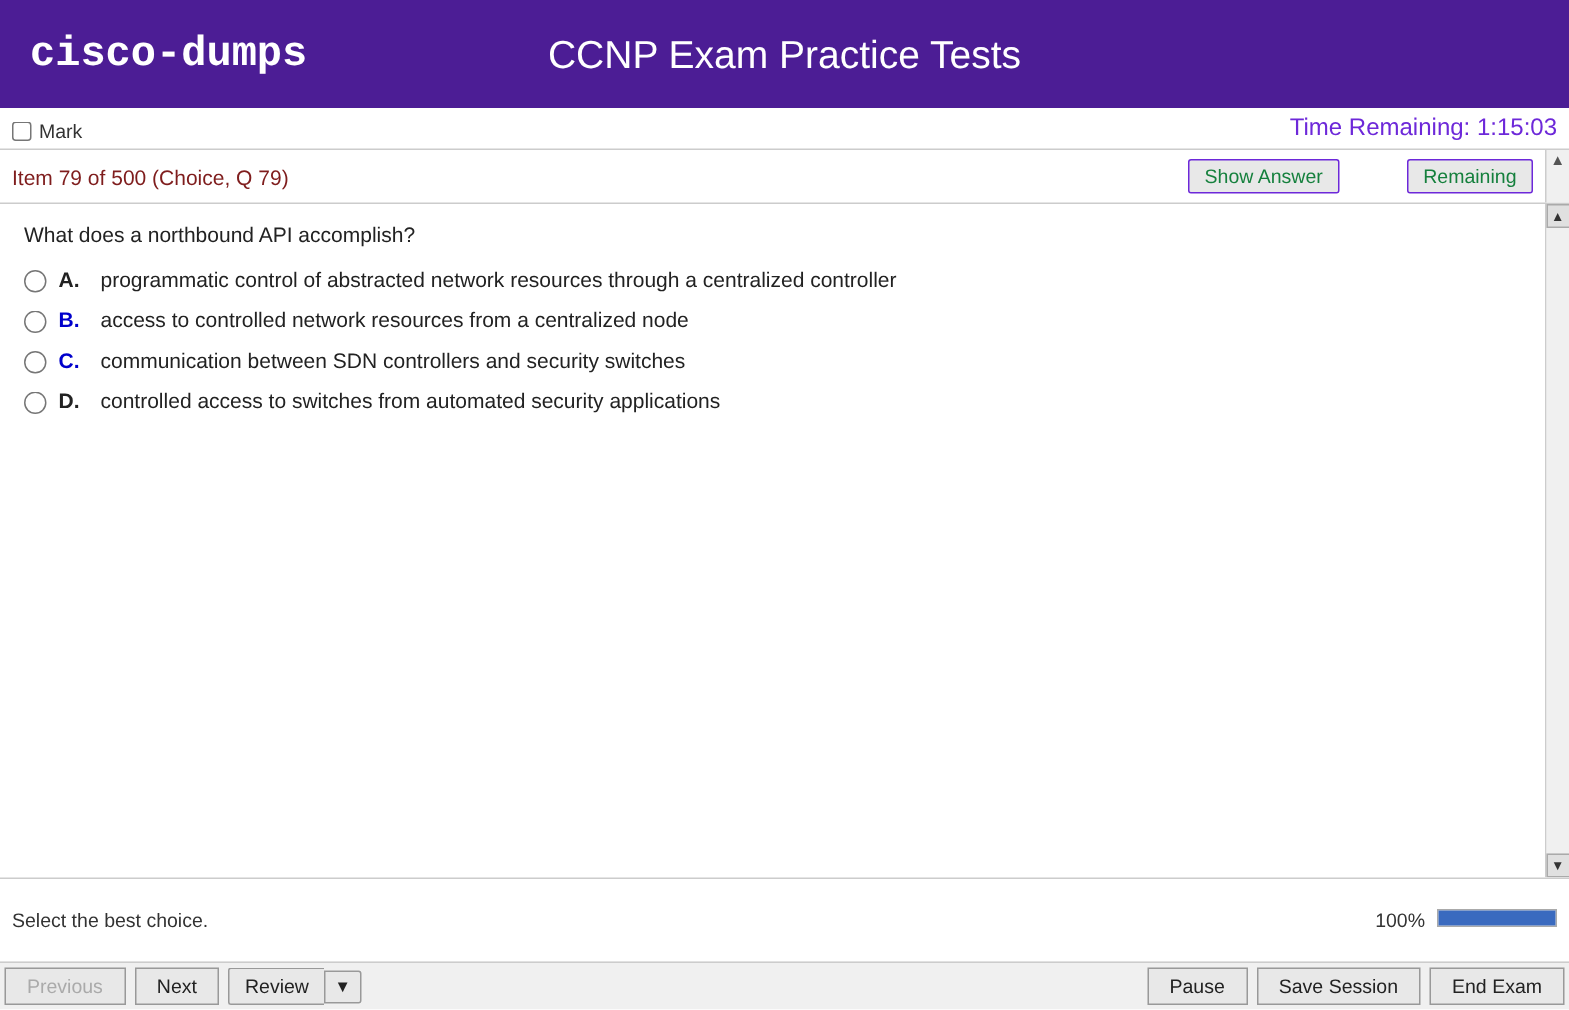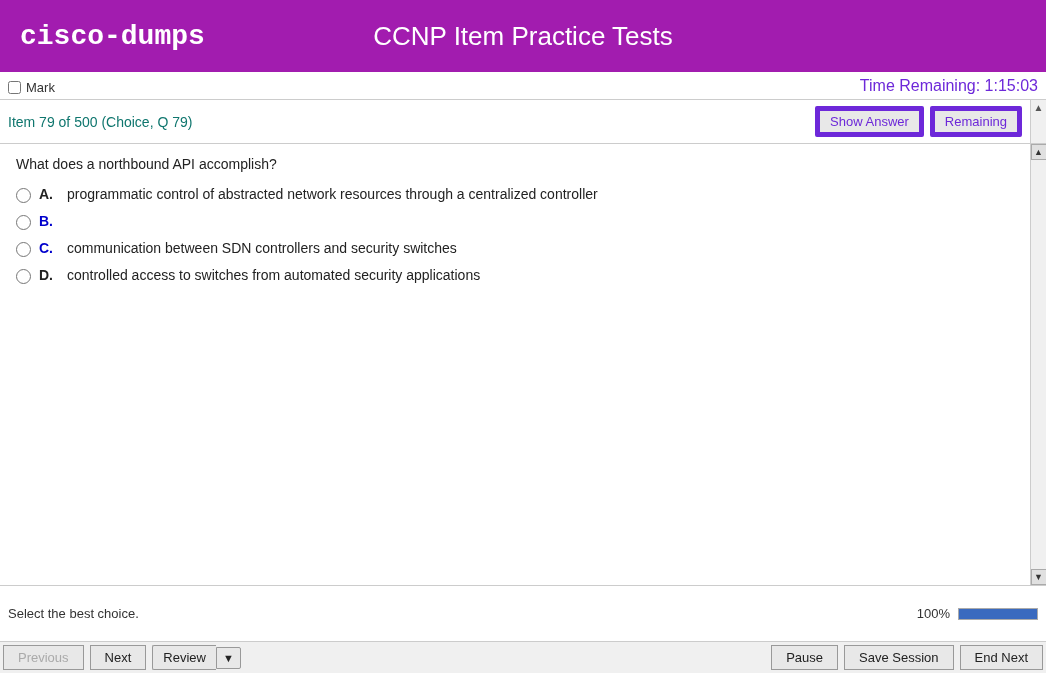--- a/index.html
+++ b/index.html
@@ -1,20 +1,20 @@
 <!DOCTYPE html>
 <html><head>
   <meta charset="utf-8">
   <style>
     * { box-sizing: border-box; margin: 0; padding: 0; }
     body { font-family: Arial, sans-serif; font-size: 14px; background: #fff; width: 1046px; height: 673px; overflow: hidden; display: flex; flex-direction: column; }
 
     
     .header {
-      background: #a21caf;
+      background: #4c1d95;
       color: #fff;
       display: flex;
       align-items: center;
       justify-content: center;
       padding: 10px 20px;
       min-height: 72px;
       position: relative;
     }
     .logo {
       position: absolute;
@@ -51,35 +51,36 @@
       width: 13px;
       height: 13px;
       cursor: pointer;
     }
     .time-remaining {
       font-size: 16px;
       color: #6d28d9;
     }
     .item-info {
       font-size: 14px;
-      color: #0f766e;
+      color: #7f1d1d;
     }
     .item-bar-buttons {
       display: flex;
       align-items: center;
       gap: 6px;
     }
     .btn-classic {
       background: #e8e8e8;
-      border: 5px solid #6d28d9;
+      border: 1px solid #6d28d9;
       border-radius: 2px;
       padding: 3px 10px;
       font-size: 13px;
       cursor: pointer;
-      color: #6d28d9;
+      color: #15803d;
+      margin-left: 39px;
     }
     .question-text {
       font-size: 14px;
       color: #222;
       margin-bottom: 14px;
     }
     .answer-options {
       display: flex;
       flex-direction: column;
       gap: 10px;
@@ -173,21 +174,21 @@
       justify-content: space-between;
       background: #fff;
       min-height: 28px;
     }
     .status-text {
       font-size: 13px;
       color: #333;
     }
     .progress-area {
       display: flex;
-      align-items: center;
+      align-items: flex-start;
       gap: 8px;
     }
     .progress-pct {
       font-size: 13px;
       color: #333;
     }
     .progress-bar-track {
       width: 80px;
       height: 12px;
       background: #ddd;
@@ -253,21 +254,21 @@
       font-size: 11px;
       cursor: pointer;
       color: #222;
     }
   </style>
 </head>
 <body>
 
 <div class="header">
   <span class="logo">cisco-dumps</span>
-  <span class="header-title">CCNP Item Practice Tests</span>
+  <span class="header-title">CCNP Exam Practice Tests</span>
 </div>
 
 <div class="mark-bar">
   <div class="mark-label">
     <input type="checkbox" class="mark-checkbox" style="">
     <span>Mark</span>
   </div>
   <span class="time-remaining">Time Remaining: 1:15:03</span>
 </div>
 
@@ -287,20 +288,21 @@
     <p class="question-text">What does a northbound API accomplish?</p>
     <div class="answer-options">
     <div class="answer-option">
           <input type="radio" name="answer" style="">
           <span class="option-letter">A.</span>
           <span>programmatic control of abstracted network resources through a centralized controller</span>
         </div>
         <div class="answer-option">
           <input type="radio" name="answer" style="">
           <span class="option-letter blue">B.</span>
+          <span>access to controlled network resources from a centralized node</span>
         </div>
         <div class="answer-option">
           <input type="radio" name="answer" style="">
           <span class="option-letter blue">C.</span>
           <span>communication between SDN controllers and security switches</span>
         </div>
         <div class="answer-option">
           <input type="radio" name="answer" style="">
           <span class="option-letter">D.</span>
           <span>controlled access to switches from automated security applications</span>
@@ -329,15 +331,15 @@
     <button class="footer-btn disabled">Previous</button>
     <button class="footer-btn">Next</button>
     <div class="review-btn-wrapper">
       <button class="review-btn-main">Review</button>
       <button class="review-btn-arrow">▼</button>
     </div>
   </div>
   <div class="footer-right">
     <button class="footer-btn">Pause</button>
     <button class="footer-btn">Save Session</button>
-    <button class="footer-btn">End Next</button>
+    <button class="footer-btn">End Exam</button>
   </div>
 </div>
 
 </body></html>

